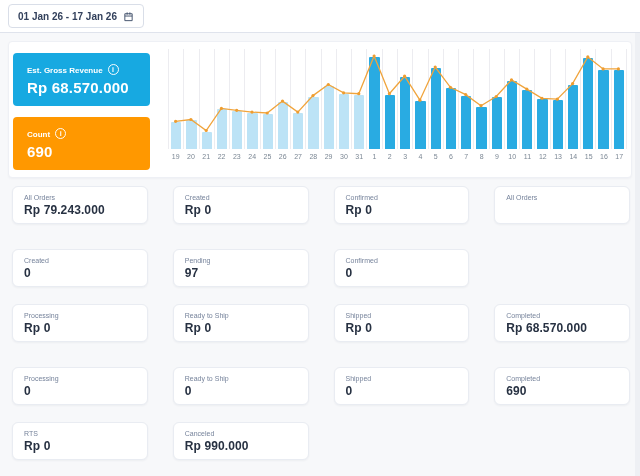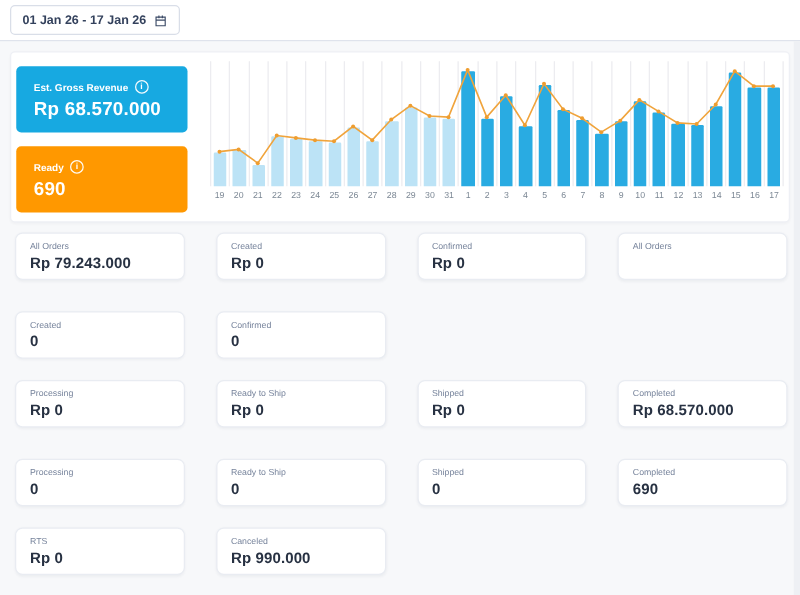--- a/index.html
+++ b/index.html
@@ -104,21 +104,21 @@
   <div class="summary-col">
     <div class="sum-card revenue">
       <div class="sum-label">
         <span>Est. Gross Revenue</span>
         <span class="info-icon">i</span>
       </div>
       <div class="sum-value">Rp 68.570.000</div>
     </div>
     <div class="sum-card count">
       <div class="sum-label">
-        <span>Ready</span>
+        <span>Count</span>
         <span class="info-icon">i</span>
       </div>
       <div class="sum-value">690</div>
     </div>
   </div>
   <div class="chart-col">
     <div class="chart-bars">
         <div class="slot">
           <div class="bar" style="height: 26.68%; background: rgb(188, 227, 246);"></div>
         </div>
@@ -294,20 +294,24 @@
       <div class="card-value">Rp 0</div>
     </div>
     <div class="card">
       <div class="card-label">All Orders</div>
     </div>
     <div class="card">
       <div class="card-label">Created</div>
       <div class="card-value">0</div>
     </div>
     <div class="card">
+      <div class="card-label">Pending</div>
+      <div class="card-value">97</div>
+    </div>
+    <div class="card">
       <div class="card-label">Confirmed</div>
       <div class="card-value">0</div>
     </div>
   </div>
 
   <div class="grid4">
     <div class="card">
       <div class="card-label">Processing</div>
       <div class="card-value">Rp 0</div>
     </div>

